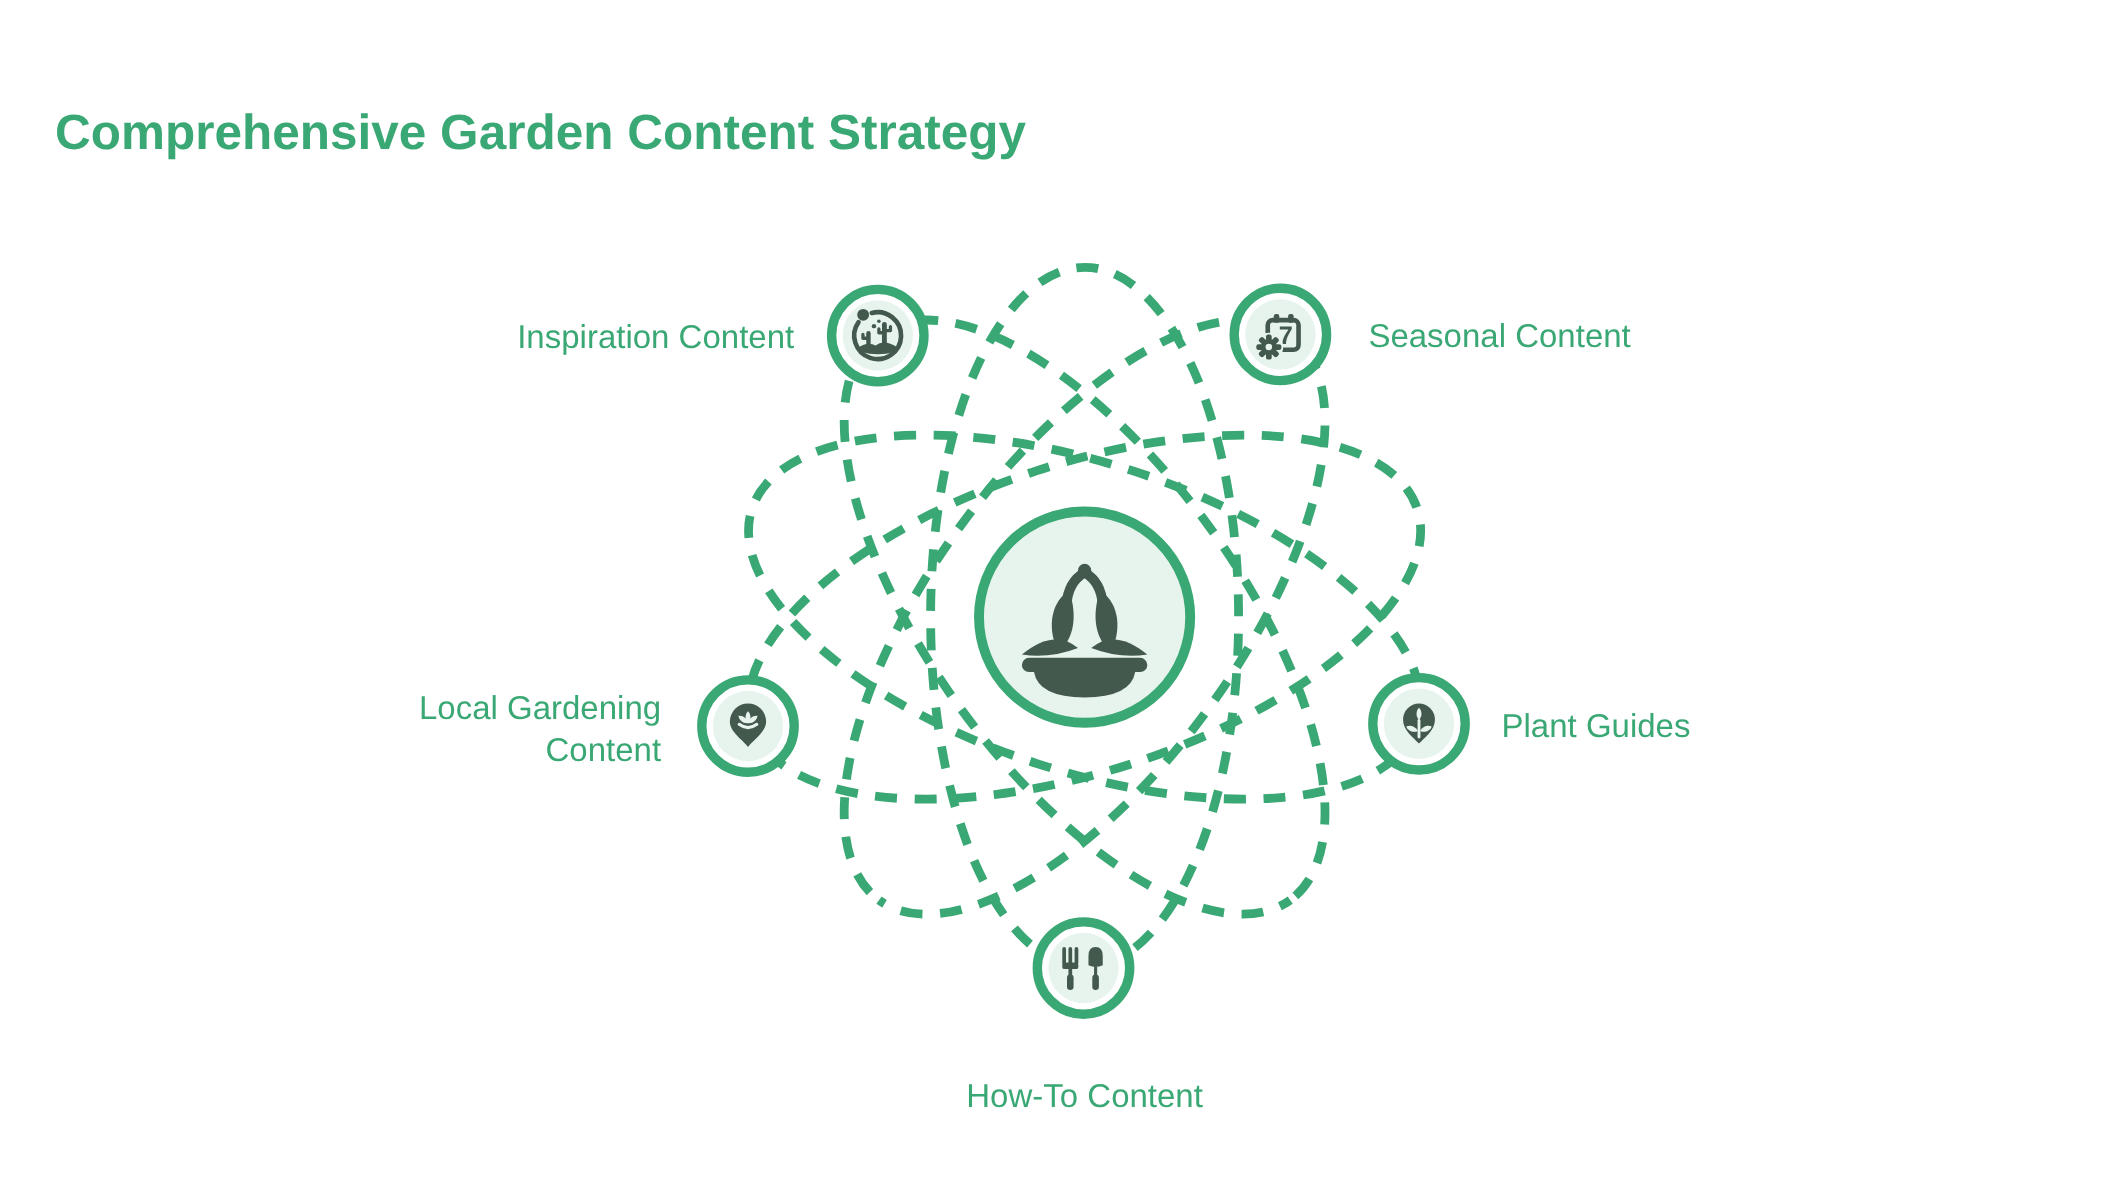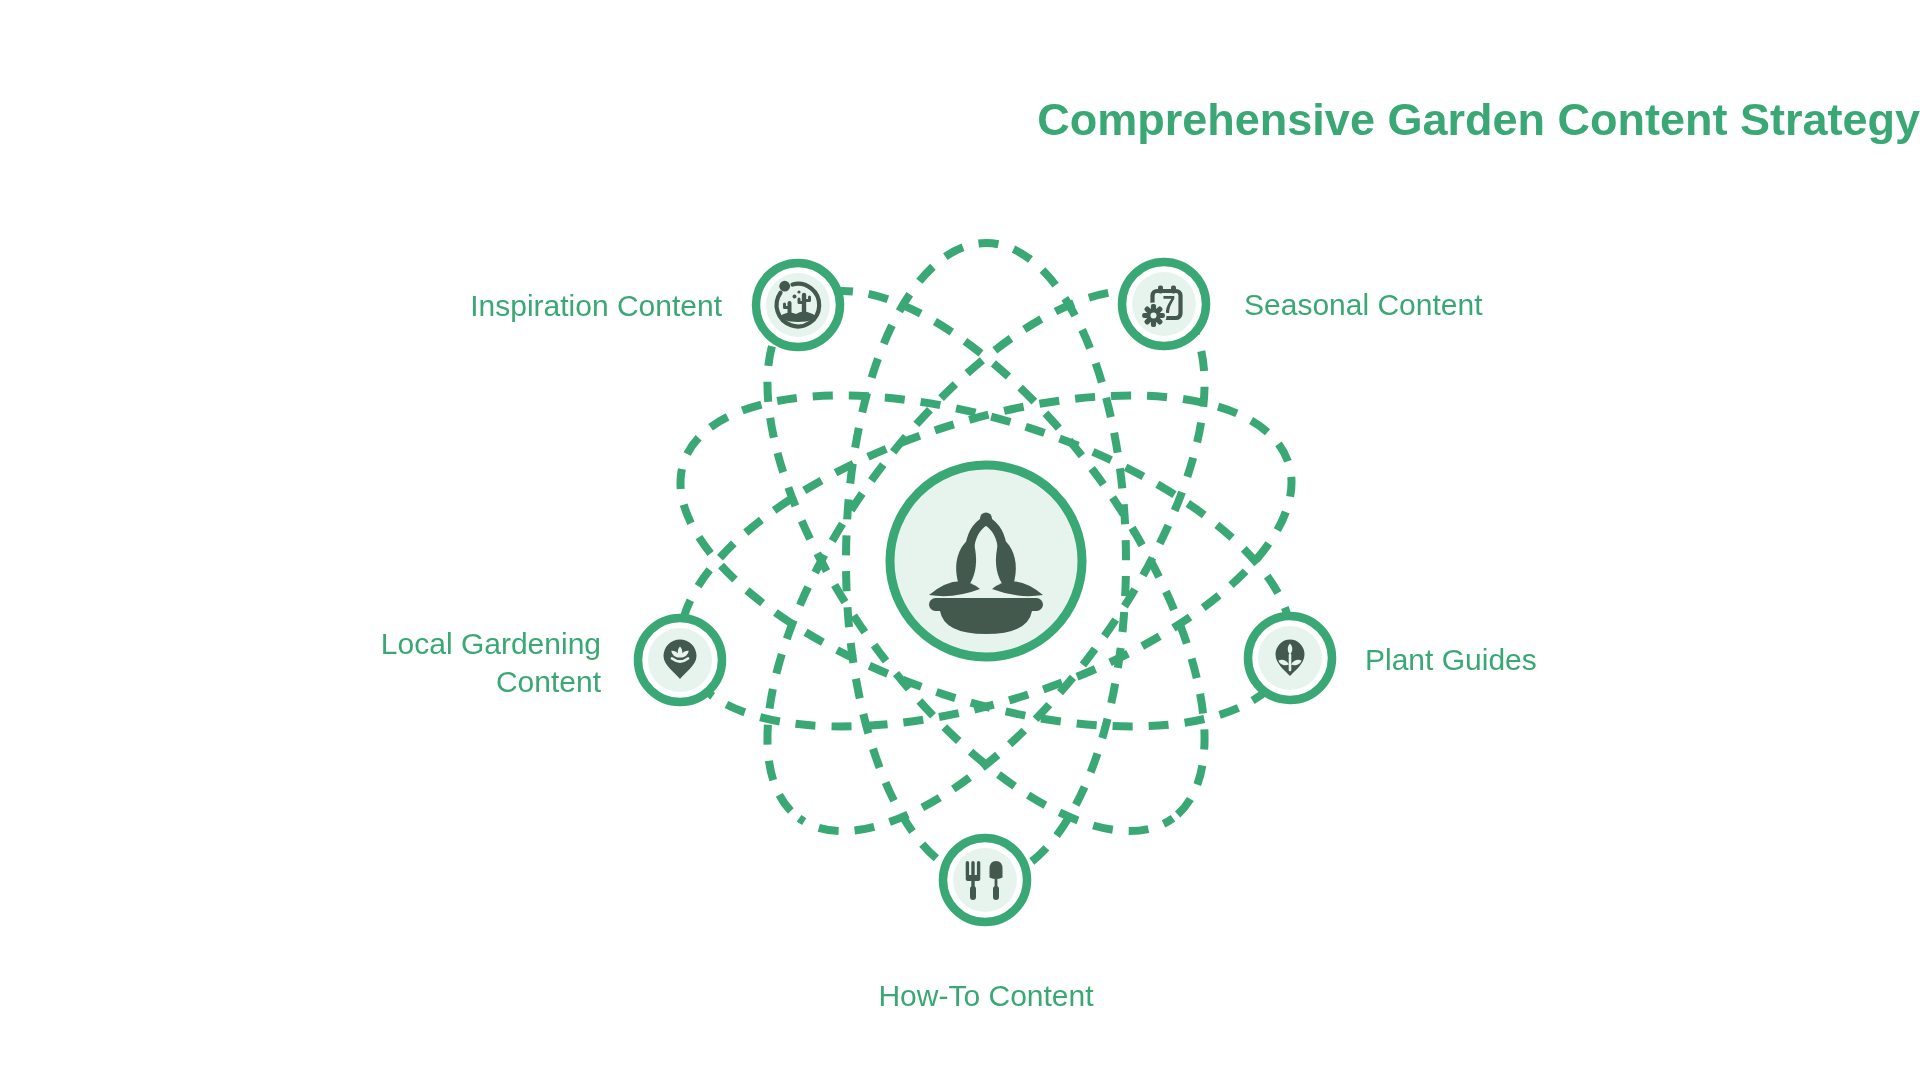--- a/index.html
+++ b/index.html
@@ -13,21 +13,21 @@
     position:relative;
     width:1920px;height:1080px;
     background:var(--bg);
     overflow:hidden;
     font-family:"Liberation Sans", sans-serif;
   }
   h1.title{
     position:absolute;
     left:50px; right:0; top:94px;
     margin:0;
-    text-align:right;
+    text-align:left;
     font-size:45px;
     font-weight:700;
     color:var(--green);
     letter-spacing:0px;
   }
   svg.diagram{position:absolute;left:0;top:0;}
   .orbit{
     fill:none;
     stroke:var(--green);
     stroke-width:8;

